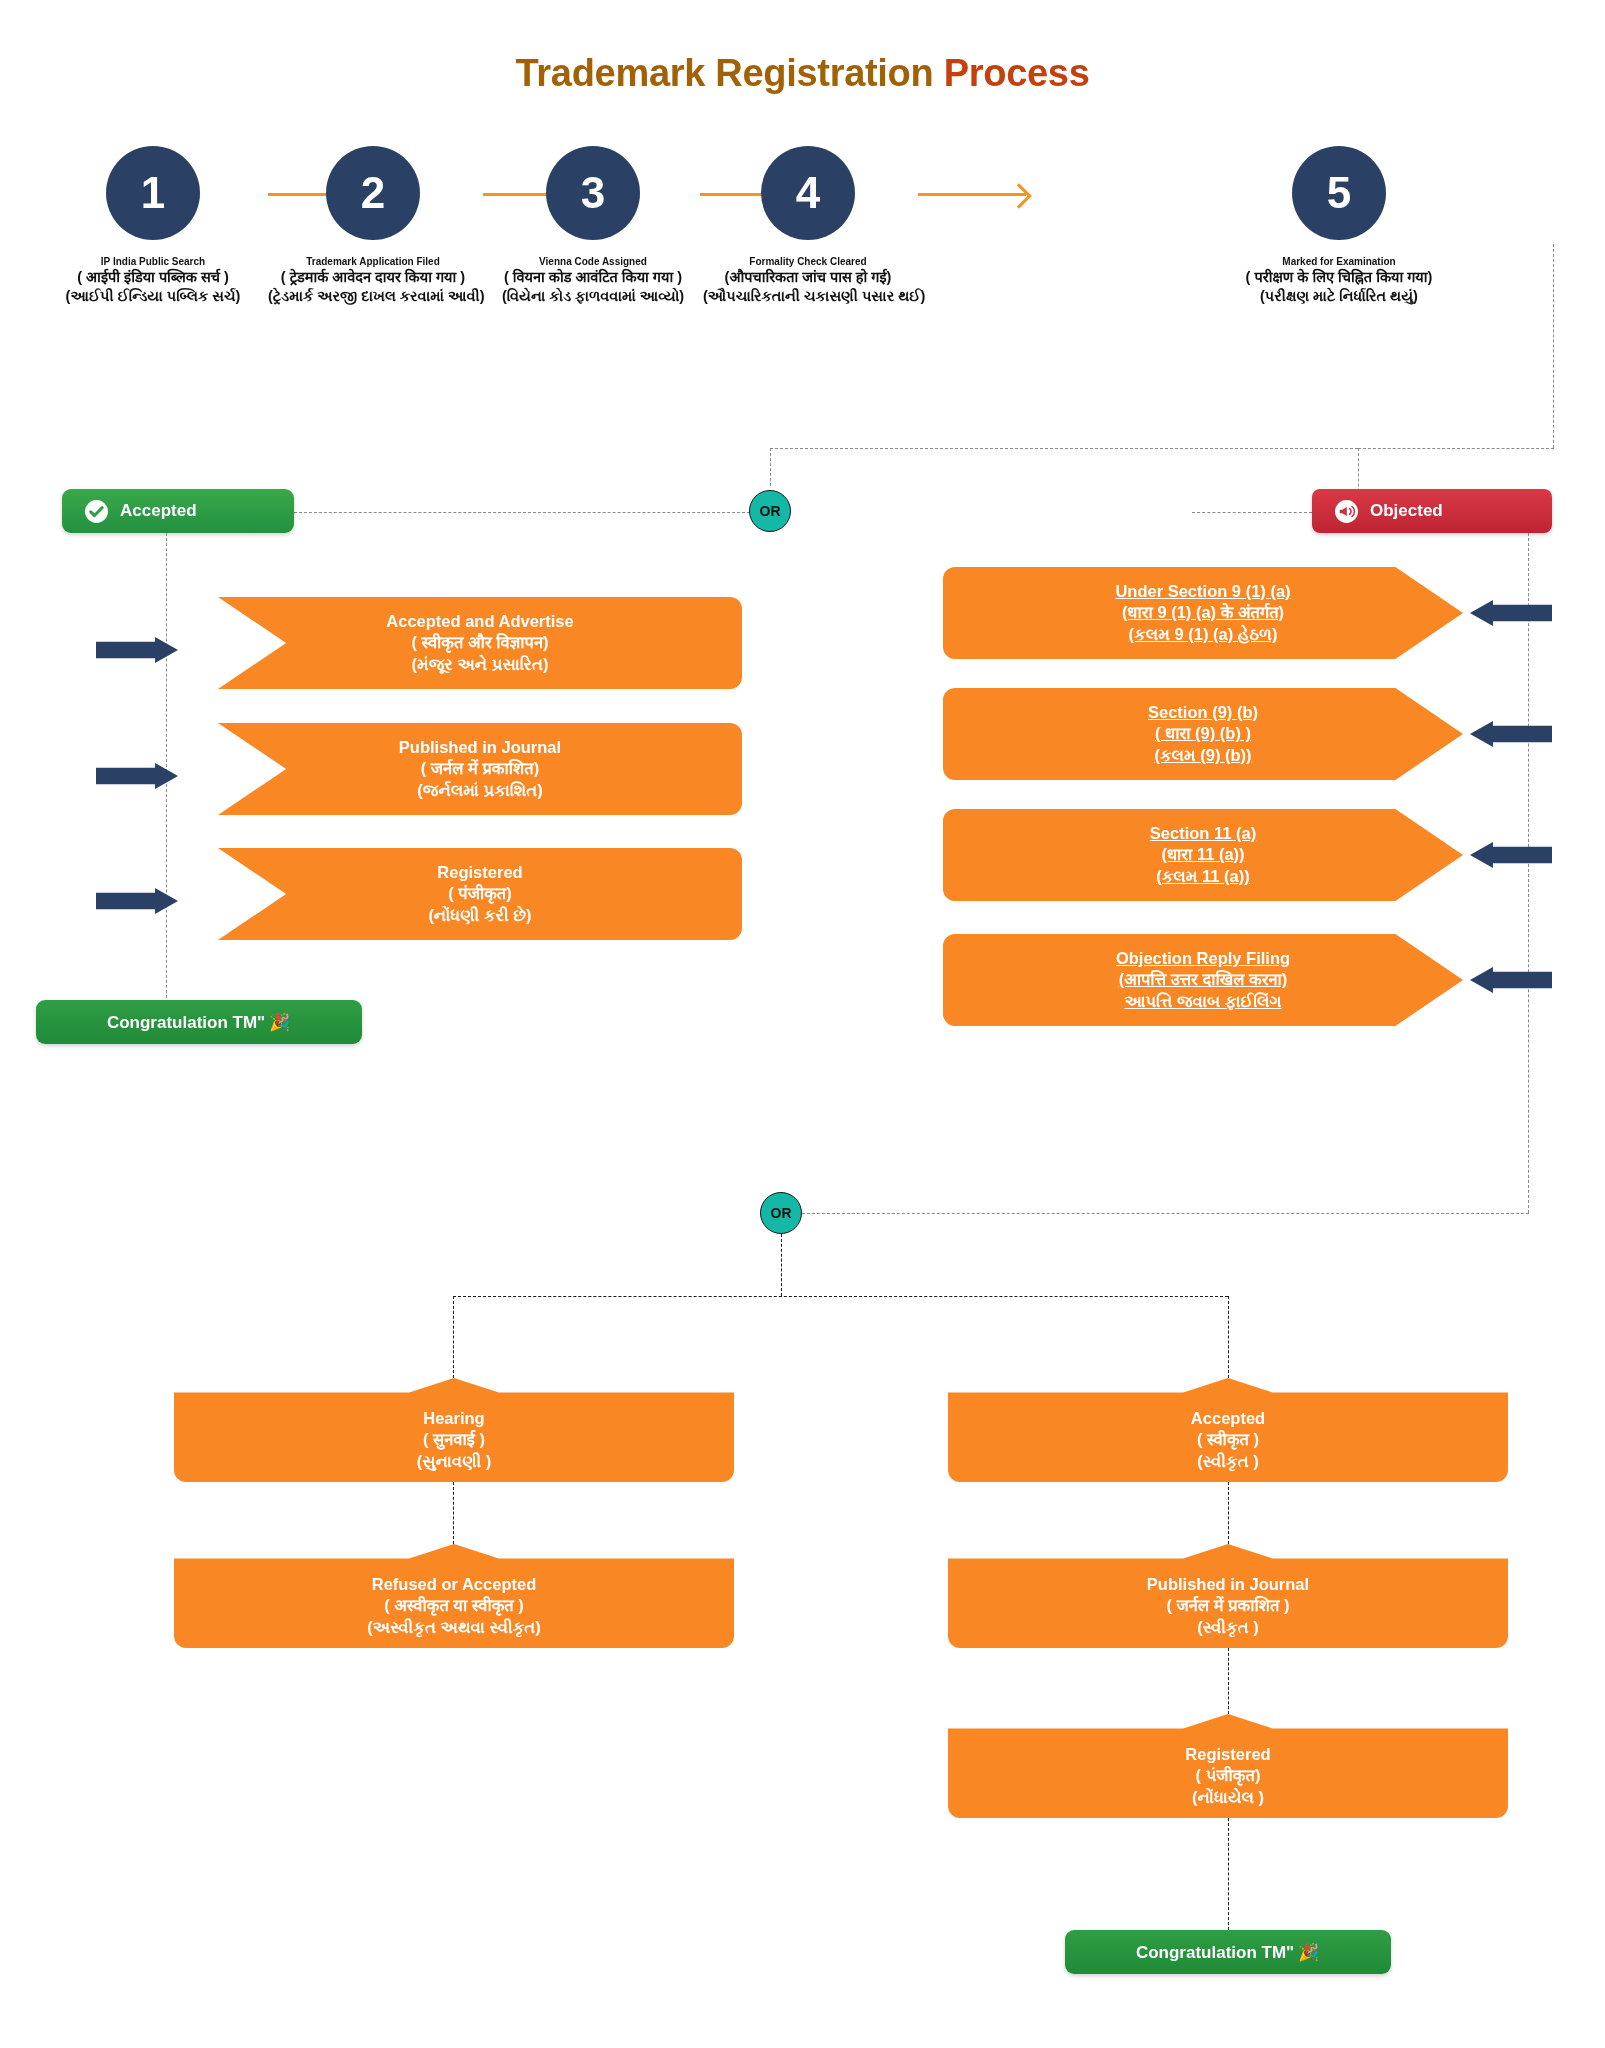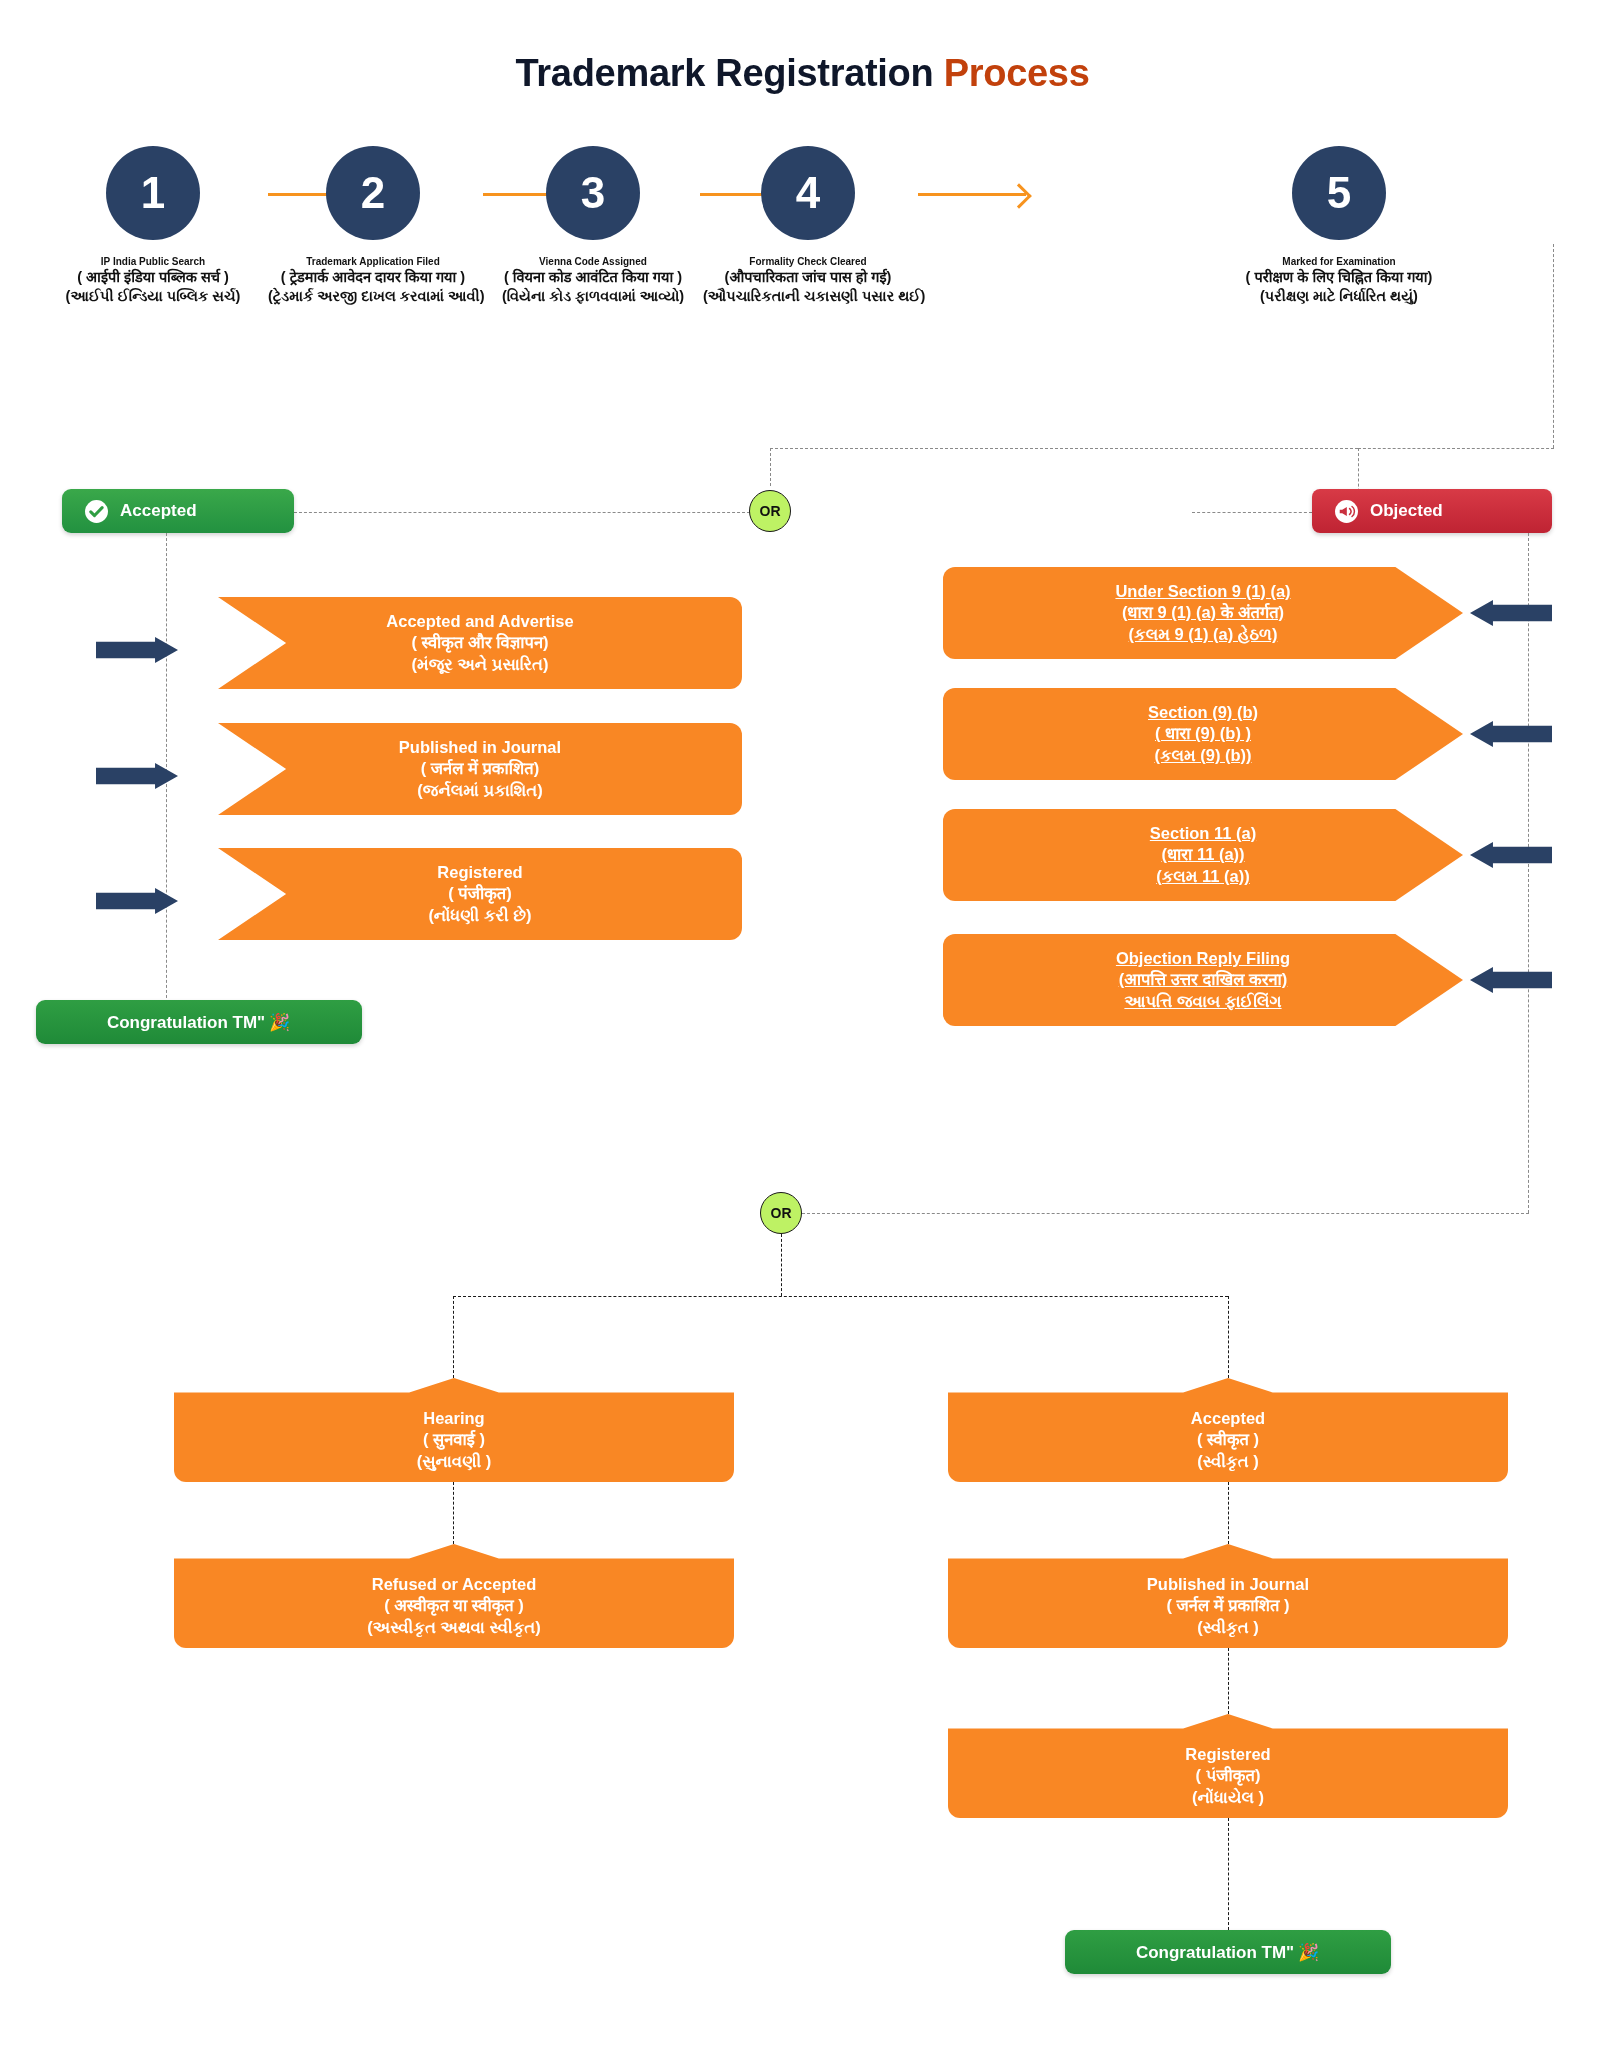--- a/index.html
+++ b/index.html
@@ -10,21 +10,21 @@
     overflow: hidden;
   }
   #root { position: relative; width: 1605px; height: 2048px; }
 
   
   .title {
     position: absolute; top: 52px; left: 0; width: 1605px;
     text-align: center; font-size: 38px; font-weight: bold;
     letter-spacing: -0.3px; white-space: nowrap;
   }
-  .title .t-orange { color: #0f172a; }
+  .title .t-orange { color: #a16207; }
   .title .t-navy   { color: #c2410c; }
 
   
   .step { position: absolute; width: 210px; text-align: center; }
   .step-circle {
     width: 94px; height: 94px; border-radius: 50%;
     background: #2a4165; color: #ffffff;
     font-size: 44px; font-weight: bold;
     display: flex; align-items: center; justify-content: center;
     margin: 0 auto;
@@ -52,21 +52,21 @@
   }
   .badge.green { background: linear-gradient(180deg,#3aa84a 0%,#229140 100%); }
   .badge.red   { background: linear-gradient(180deg,#d83a46 0%,#bf2333 100%); }
   .badge.congrats { background: linear-gradient(180deg,#2f9e43 0%,#1f8a38 100%); justify-content: center; }
 
   .bicon { width: 25px; height: 25px; flex: 0 0 25px; }
 
   
   .or-node {
     position: absolute; width: 42px; height: 42px; border-radius: 50%;
-    border: 1.6px solid #1a1a1a; background: #bef264;
+    border: 1.6px solid #1a1a1a; background: #14b8a6;
     display: flex; align-items: center; justify-content: center;
     font-size: 14px; font-weight: bold; color: #111; z-index: 6;
   }
 
   
   .dash-h { position: absolute; height: 0; border-top: 1.8px dashed #8a8a8a; }
   .dash-v { position: absolute; width: 0; border-left: 1.8px dashed #8a8a8a; }
   .dash-h.dark { border-top-color: #1a1a1a; border-top-style: dashed; }
   .dash-v.dark { border-left-color: #1a1a1a; border-left-style: dashed; }
 

